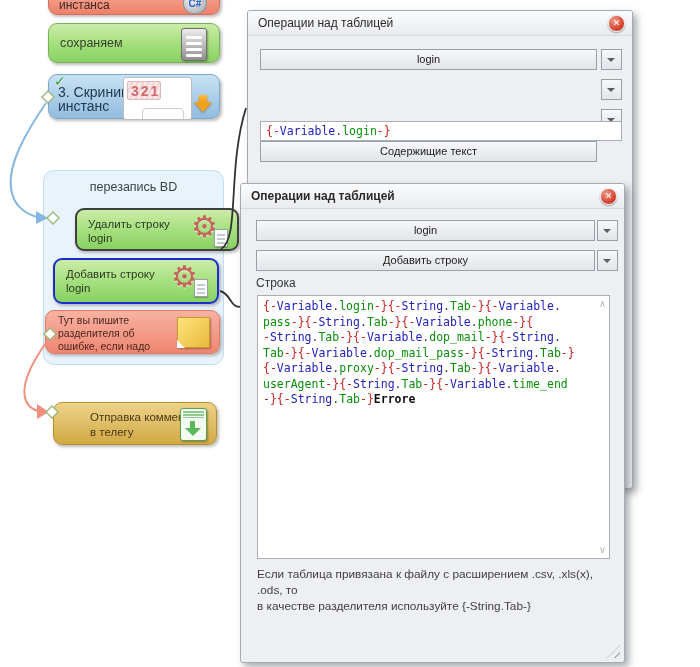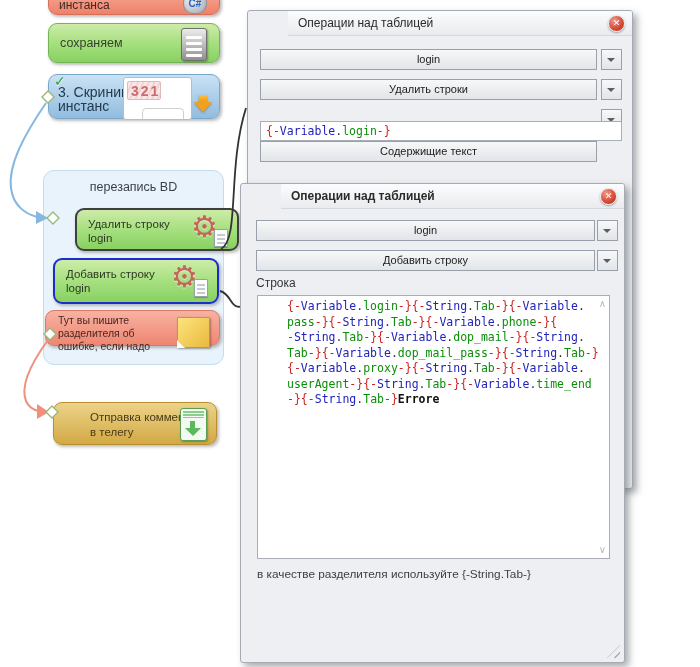--- a/index.html
+++ b/index.html
@@ -39,58 +39,58 @@
   #flow-group .title{position:absolute;left:0;right:0;top:9px;text-align:center;font-size:12.5px;color:#3a3f45;}
   #flow-del{left:55px;top:208px;width:164px;height:43px;background:linear-gradient(180deg,#cdeca8,#a6e07f 50%,#88d162);border:2px solid #3f3f3f;margin-left:20px;}
   #flow-add{left:53px;top:258px;width:166px;height:46px;background:linear-gradient(180deg,#cdeca8,#a6e07f 50%,#88d162);border:2px solid #1b2ec8;}
   .two-line{position:absolute;left:11px;top:7px;font-size:11.5px;color:#2c3a24;line-height:14px;}
   .gear-wrap{position:absolute;right:6px;top:2px;width:40px;height:38px;}
   .gear-glyph{position:absolute;left:0;top:-3px;font-size:30px;color:#c4655b;text-shadow:0 1px 1px rgba(255,255,255,.6);}
   .gear-doc{position:absolute;right:3px;bottom:3px;width:12px;height:16px;background:#fdfdfd;border:1px solid #98a0a8;border-radius:1px;
     box-shadow:0 1px 1px rgba(0,0,0,.25);}
   .gear-doc i{position:absolute;left:2px;right:2px;height:2px;background:#c3cad0;}
   .gear-doc i:nth-child(1){top:4px}.gear-doc i:nth-child(2){top:8px}.gear-doc i:nth-child(3){top:12px}
-  #flow-note{left:45px;top:310px;width:175px;height:36px;background:linear-gradient(180deg,#f8b2a2,#ee8671);border:1px solid #d97b66;}
+  #flow-note{left:45px;top:310px;width:175px;height:44px;background:linear-gradient(180deg,#f8b2a2,#ee8671);border:1px solid #d97b66;}
   #flow-note .lbl{position:absolute;left:12px;top:3px;font-size:10.5px;color:#4a2620;line-height:13px;}
   .note-icon{position:absolute;right:9px;top:6px;width:31px;height:29px;background:linear-gradient(135deg,#fce47e,#e9b93c);border:1px solid #c79a28;border-radius:1px;box-shadow:1px 1px 2px rgba(0,0,0,.3);}
   .note-icon:after{content:"";position:absolute;left:-1px;bottom:-1px;width:0;height:0;border-left:8px solid #fff;border-top:8px solid transparent;}
   .note-icon:before{content:"";position:absolute;left:-1px;bottom:-1px;width:0;height:0;border-bottom:8px solid #cf9f2c;border-right:8px solid transparent;}
   #flow-send{left:53px;top:402px;width:164px;height:43px;background:linear-gradient(180deg,#ecd38a,#d2a944);border:1px solid #b98f2e;}
   #flow-send .lbl{position:absolute;left:36px;top:7px;font-size:11.5px;color:#4a3a14;line-height:15px;}
   .send-icon{position:absolute;right:9px;top:5px;width:25px;height:31px;background:#f2faf2;border:1px solid #58a050;border-radius:3px;box-shadow:1px 1px 2px rgba(0,0,0,.3);}
   .send-icon .stripes{position:absolute;left:2px;right:2px;top:2px;height:7px;background:repeating-linear-gradient(180deg,#8ecc8e 0 2px,#f4fbf4 2px 3px);}
   .send-icon .stem{position:absolute;left:9px;top:12px;width:5px;height:7px;background:#5cb85c;}
   .send-icon .head{position:absolute;left:4px;top:19px;width:0;height:0;border-left:8px solid transparent;border-right:8px solid transparent;border-top:8px solid #5cb85c;}
   
   .panel{position:absolute;background:#edeff2;border:1px solid #a6abb3;border-radius:3px;
     box-shadow:4px 4px 7px rgba(100,104,112,.55);box-sizing:border-box;}
   #panel1{left:247px;top:10px;width:386px;height:479px;z-index:4;}
   #panel2{left:240px;top:183px;width:385px;height:480px;z-index:5;}
   .titlebar{position:absolute;left:0;top:0;right:0;height:24px;background:linear-gradient(180deg,#fbfcfd,#e9ebee);
-    border-bottom:1px solid #d5d8dc;border-radius:2px 2px 0 0;margin-left:40px;}
+    border-bottom:1px solid #d5d8dc;border-radius:2px 2px 0 0;}
   .titlebar .t{position:absolute;left:10px;top:5px;font-size:12px;color:#2b2b2b;}
   #panel2 .titlebar .t{font-weight:bold;}
   .close-btn{position:absolute;right:7px;top:4px;width:15px;height:15px;border-radius:50%;
     background:radial-gradient(circle at 35% 30%,#f09a8a,#da4c38 55%,#b32a18);border:1px solid #eceaea;
     box-shadow:0 1px 2px rgba(0,0,0,.35);color:#fff;font-size:9px;font-weight:bold;text-align:center;line-height:15px;}
   .dd{position:absolute;height:21px;background:linear-gradient(180deg,#f7f8f9,#eaecef 60%,#e2e5e9);
     border:1px solid #99a0a9;box-sizing:border-box;font-size:11px;color:#1c1c1c;text-align:center;line-height:19px;}
   .dd-btn{position:absolute;width:21px;height:21px;background:linear-gradient(180deg,#f7f8f9,#eaecef 60%,#e2e5e9);
     border:1px solid #99a0a9;box-sizing:border-box;}
   .dd-btn .tri{position:absolute;left:5px;top:8px;width:0;height:0;border-left:4px solid transparent;border-right:4px solid transparent;border-top:4px solid #5a5f66;}
   .mono{font-family:"DejaVu Sans Mono","Liberation Mono",monospace;}
   .code-field{position:absolute;background:#fff;border:1px solid #a9aeb6;box-sizing:border-box;font-size:11.5px;line-height:18px;padding-left:5px;white-space:nowrap;overflow:hidden;}
   .tok-r{color:var(--tok-brace,#cc2222);}
   .tok-b{color:var(--tok-class,#2222bb);}
   .tok-g{color:var(--tok-name,#0a8f0a);}
   .tok-k{color:var(--tok-dot,#333333);}
   .tok-e{color:var(--tok-plain,#111111);font-weight:bold;text-align:center;}
   #codebox{position:absolute;left:16px;top:111px;width:353px;height:264px;background:#fff;border:1px solid #a9aeb6;box-sizing:border-box;overflow:hidden;}
   #code-lines{position:absolute;left:5px;top:3px;right:18px;font-size:11.5px;line-height:15.5px;}
-  .code-line{white-space:pre;margin-left:24px;}
+  .code-line{white-space:pre;}
   .scroll-chev{position:absolute;right:3px;font-size:10px;color:#b4b9bf;line-height:10px;}
   #chev-up{top:3px;} #chev-down{bottom:3px;}
   .p2-label{position:absolute;left:15px;top:92px;font-size:12px;color:#33373c;}
   .hint{position:absolute;left:16px;top:382px;width:362px;font-size:11.8px;color:#3f3f3f;line-height:16px;}
   .grip{position:absolute;right:4px;bottom:4px;width:13px;height:13px;
     background:repeating-linear-gradient(135deg,transparent 0 3px,#aab0b7 3px 4px,#e8eaed 4px 5.5px);
     clip-path:polygon(100% 0,100% 100%,0 100%);}
 </style>
 </head>
 <body>
@@ -196,21 +196,20 @@
 
 <div id="panel1" class="panel">
   <div class="titlebar">
     <span class="t">Операции над таблицей</span>
     <div class="close-btn">✕</div>
   </div>
   <div class="dd" style="left:12px;top:38px;width:337px;">login</div>
   <div class="dd-btn" style="left:353px;top:38px;">
       <span class="tri"></span>
     </div>
-  <div class="dd" style="left:12px;top:68px;width:337px;">Удалить строки</div>
   <div class="dd-btn" style="left:353px;top:68px;">
       <span class="tri"></span>
     </div>
   <div class="dd" style="left:12px;top:98px;width:337px;margin-top:32px;">Содержищие текст</div>
   <div class="dd-btn" style="left:353px;top:98px;">
       <span class="tri"></span>
     </div>
   <div class="code-field mono" style="left:12px;top:110px;width:362px;height:20px;" id="p1-field"><span class="tok-r">{-</span><span class="tok-b">Variable</span><span class="tok-k">.</span><span class="tok-g">login</span><span class="tok-r">-}</span></div>
 </div>
 
@@ -235,16 +234,17 @@
         <div class="code-line"><span class="tok-r">-</span><span class="tok-b">String</span><span class="tok-k">.</span><span class="tok-g">Tab</span><span class="tok-r">-}</span><span class="tok-r">{-</span><span class="tok-b">Variable</span><span class="tok-k">.</span><span class="tok-g">dop_mail</span><span class="tok-r">-}</span><span class="tok-r">{-</span><span class="tok-b">String</span><span class="tok-k">.</span></div>
         <div class="code-line"><span class="tok-g">Tab</span><span class="tok-r">-}</span><span class="tok-r">{-</span><span class="tok-b">Variable</span><span class="tok-k">.</span><span class="tok-g">dop_mail_pass</span><span class="tok-r">-}</span><span class="tok-r">{-</span><span class="tok-b">String</span><span class="tok-k">.</span><span class="tok-g">Tab</span><span class="tok-r">-}</span></div>
         <div class="code-line"><span class="tok-r">{-</span><span class="tok-b">Variable</span><span class="tok-k">.</span><span class="tok-g">proxy</span><span class="tok-r">-}</span><span class="tok-r">{-</span><span class="tok-b">String</span><span class="tok-k">.</span><span class="tok-g">Tab</span><span class="tok-r">-}</span><span class="tok-r">{-</span><span class="tok-b">Variable</span><span class="tok-k">.</span></div>
         <div class="code-line"><span class="tok-g">userAgent</span><span class="tok-r">-}</span><span class="tok-r">{-</span><span class="tok-b">String</span><span class="tok-k">.</span><span class="tok-g">Tab</span><span class="tok-r">-}</span><span class="tok-r">{-</span><span class="tok-b">Variable</span><span class="tok-k">.</span><span class="tok-g">time_end</span></div>
         <div class="code-line"><span class="tok-r">-}</span><span class="tok-r">{-</span><span class="tok-b">String</span><span class="tok-k">.</span><span class="tok-g">Tab</span><span class="tok-r">-}</span><span class="tok-e">Errore</span></div>
       </div>
     <div class="scroll-chev" id="chev-up">∧</div>
     <div class="scroll-chev" id="chev-down">∨</div>
   </div>
   <div class="hint">
+    <div>Если таблица привязана к файлу с расширением .csv, .xls(x), .ods, то</div>
     <div>в качестве разделителя используйте {-String.Tab-}</div>
   </div>
   <div class="grip"></div>
 </div>
 
 </body></html>

